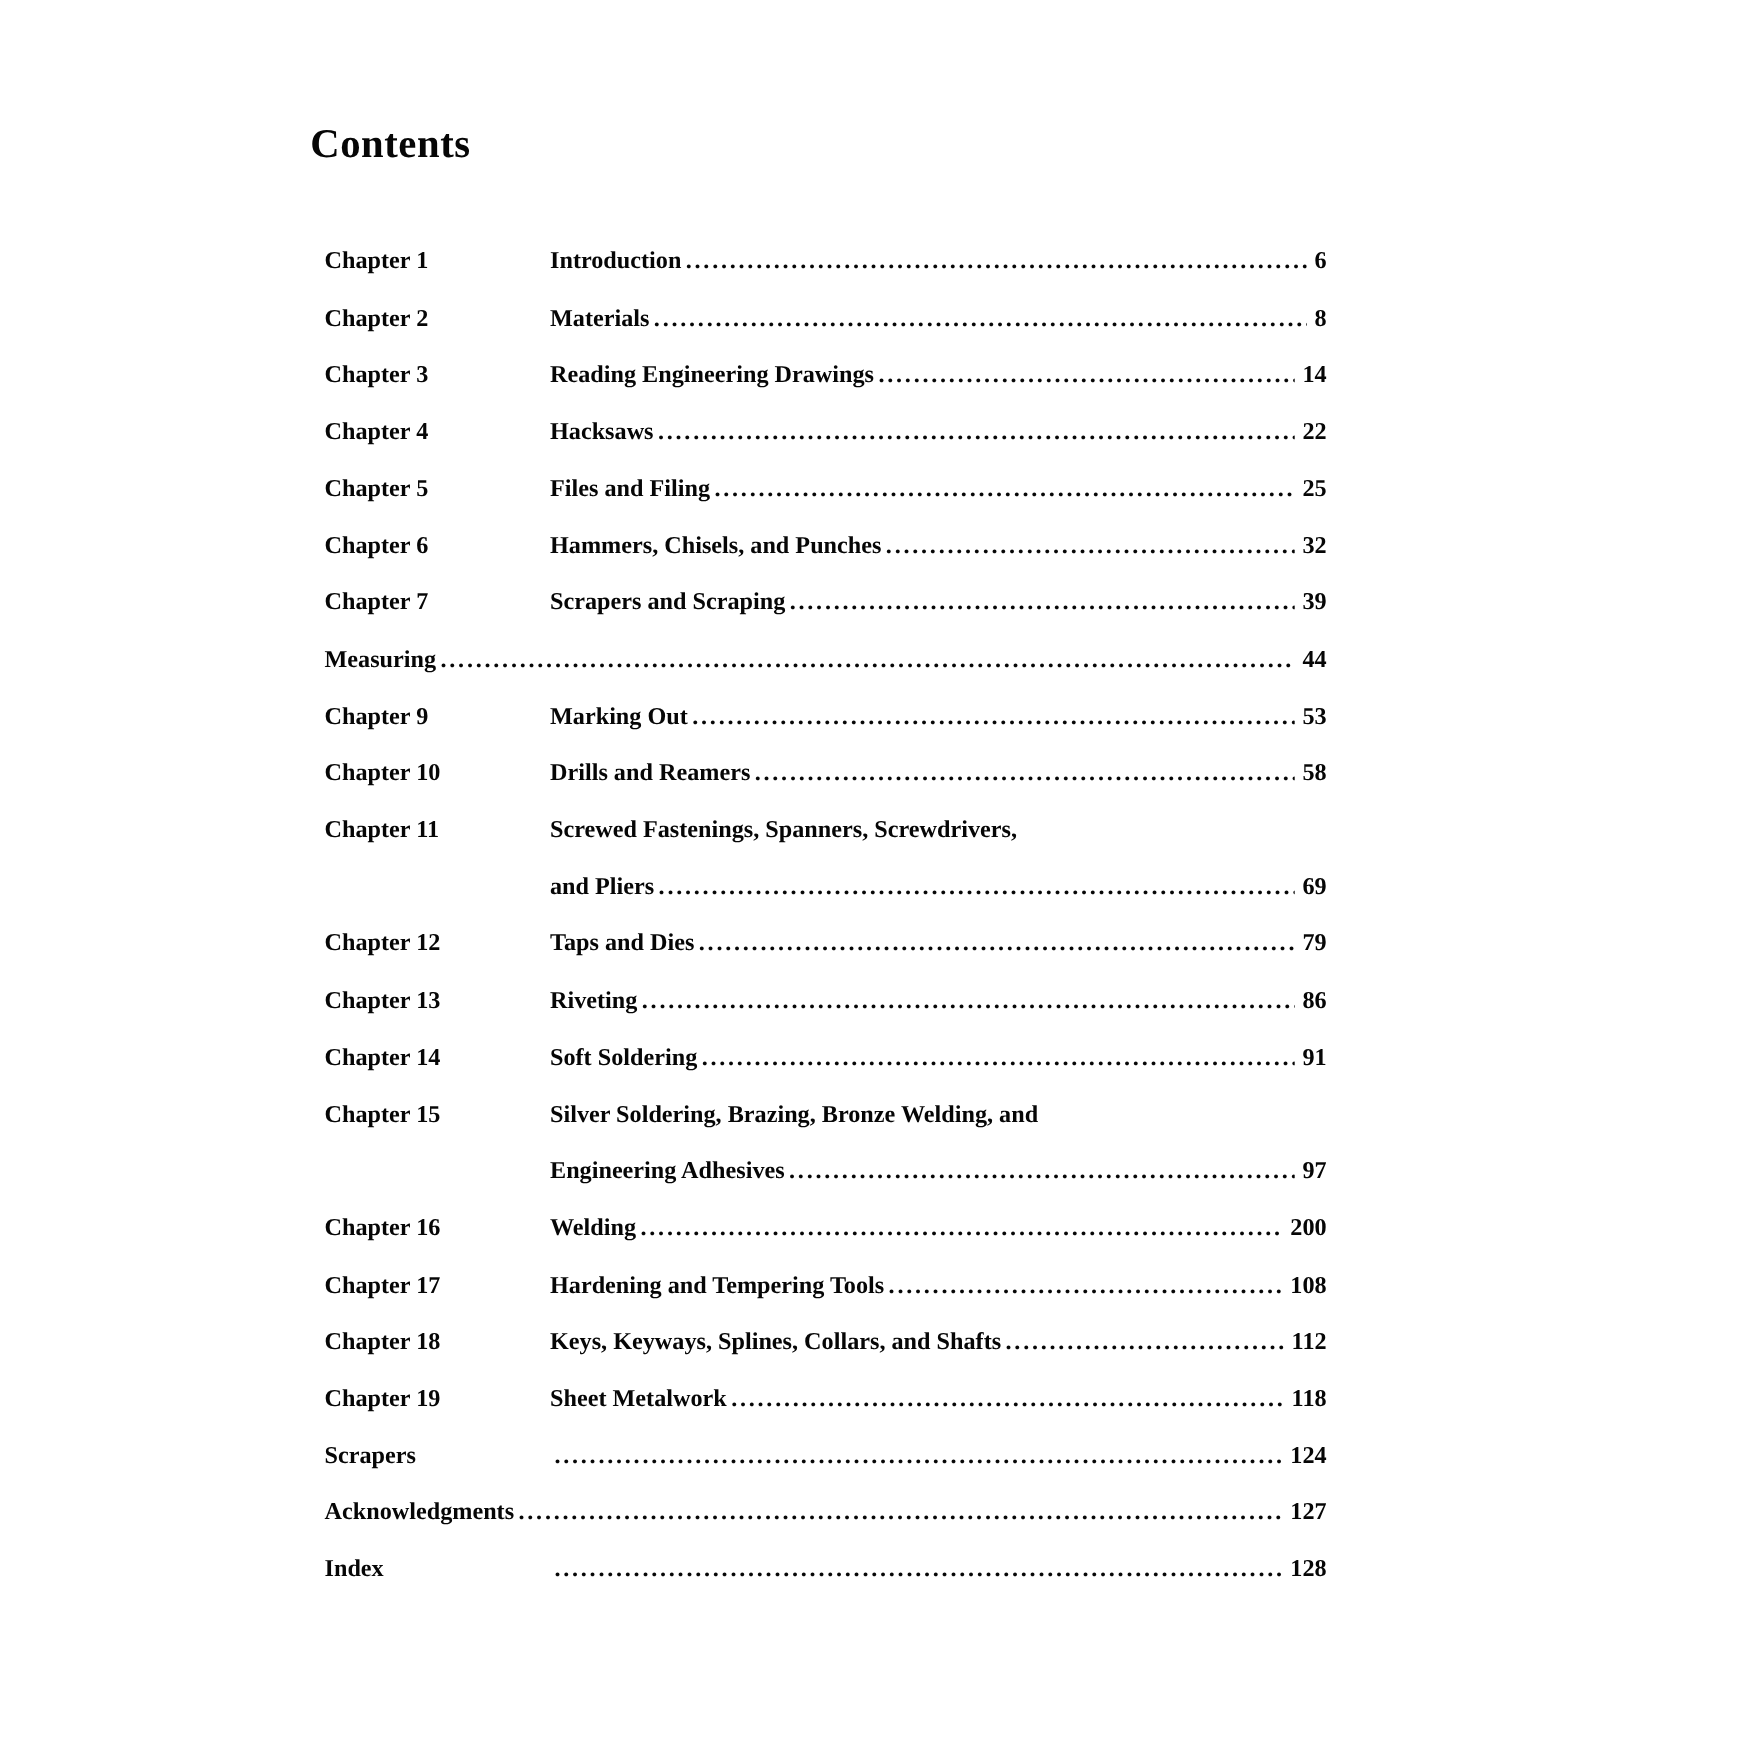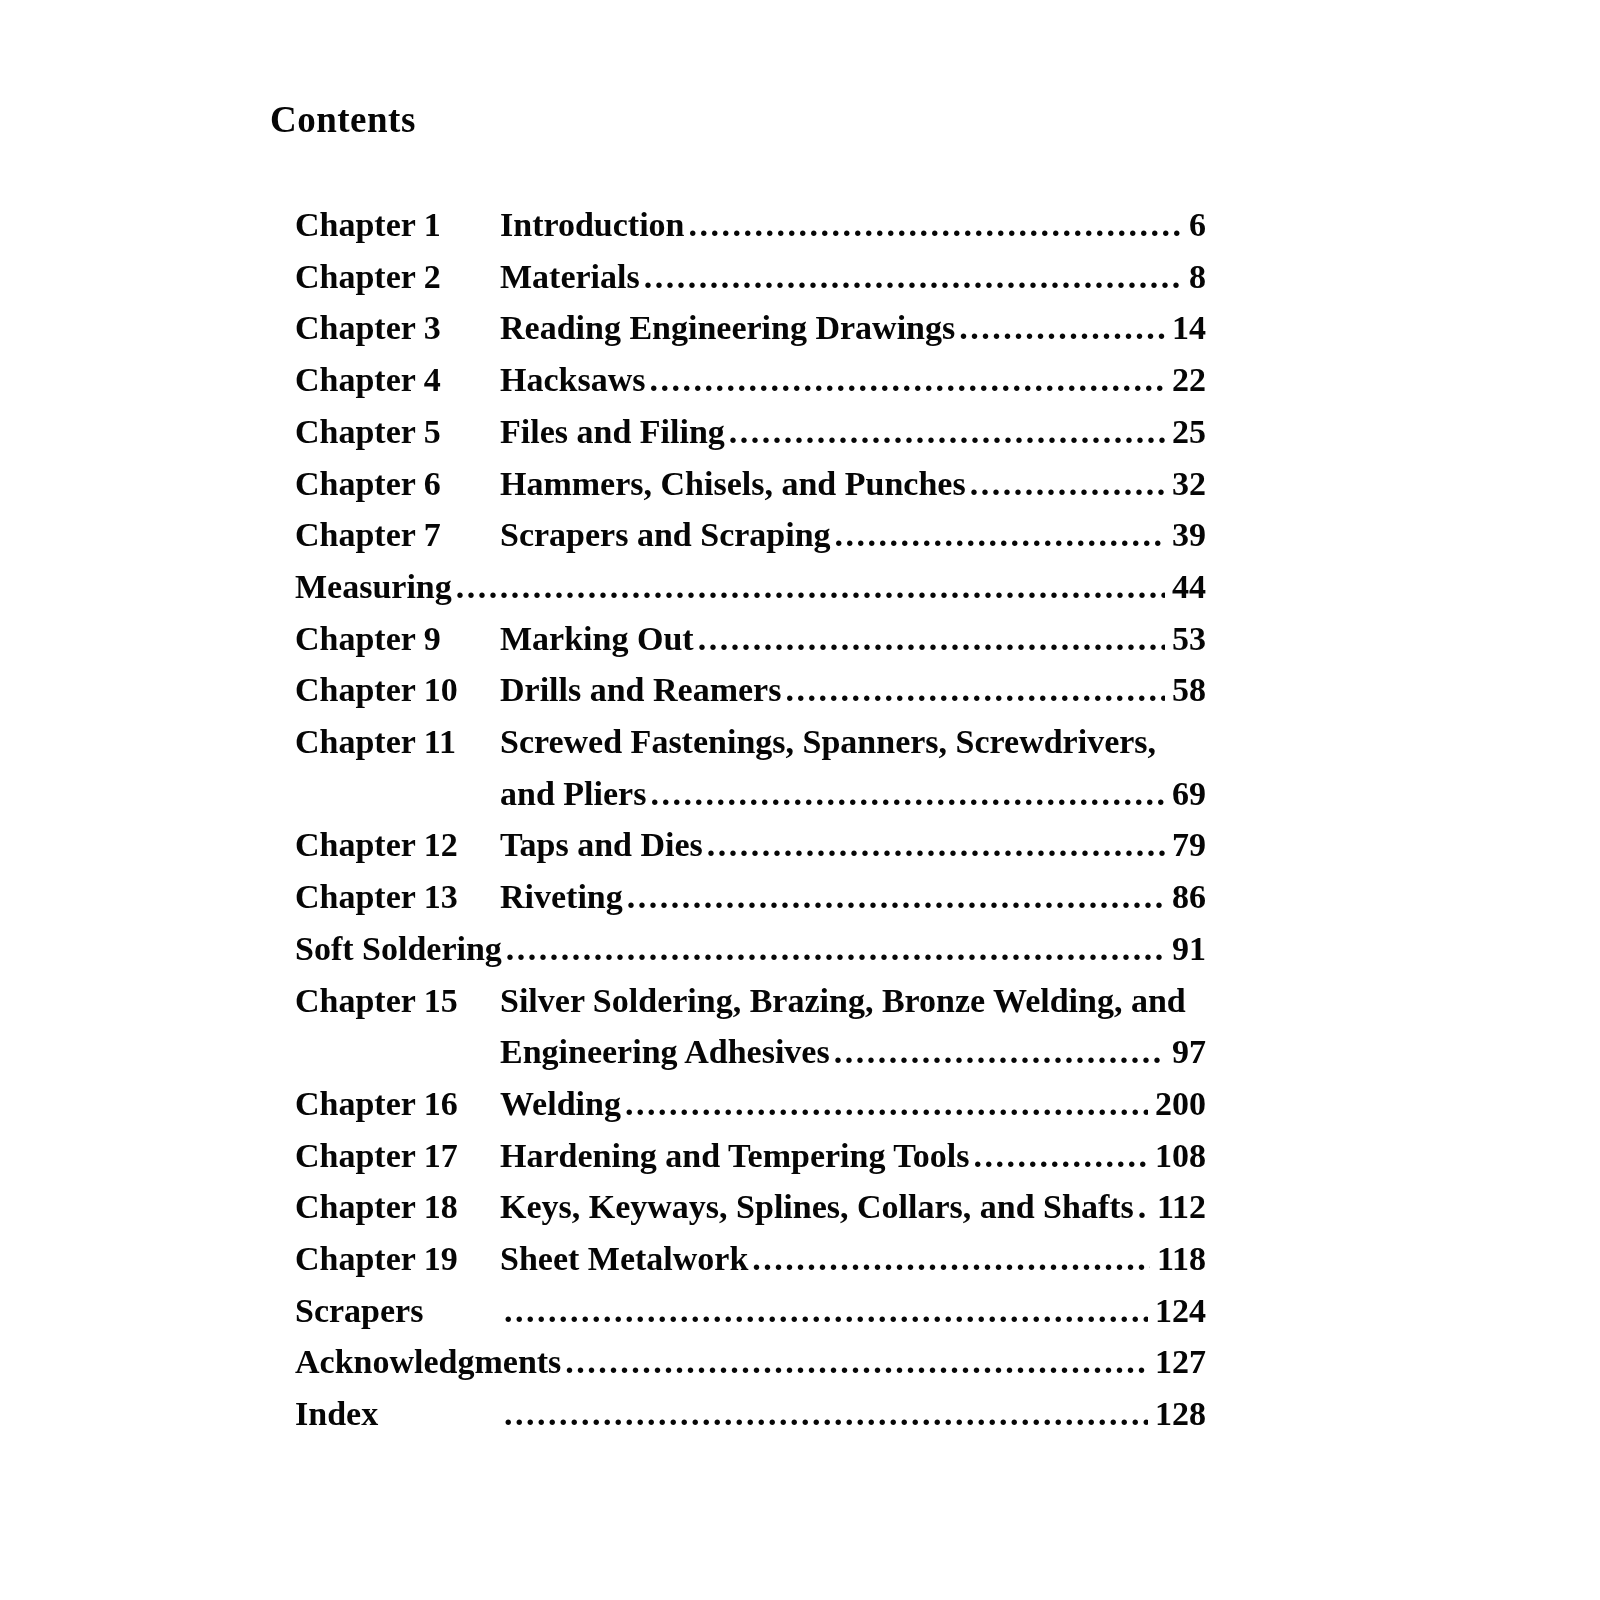--- a/index.html
+++ b/index.html
@@ -18,33 +18,33 @@
   }
   .sheet {
     position: absolute;
     left: 270px;
     top: 97px;
     width: 936px;
   }
   h1.contents-heading {
     font-size: 37px;
     line-height: 46px;
-    margin: 0;
+    margin: 12px;
     font-weight: bold;
     letter-spacing: 0.5px;
   }
   .toc {
     margin-top: 56px;
     margin-left: 25px;
   }
   .row {
     display: flex;
     align-items: center;
     line-height: 51.7px;
-    font-size: 34px;
+    font-size: 22px;
     white-space: nowrap;
   }
   .row .label {
     flex: 0 0 auto;
     width: 205px;
   }
   .row.span .label {
     width: auto;
   }
   .row .title {
@@ -145,20 +145,21 @@
         <span class="dots">............................................................................................................................................................................................................................</span>
         <span class="page-num">79</span>
       </div>
       <div class="row">
         <span class="label">Chapter 13</span>
         <span class="title">Riveting</span>
         <span class="dots">............................................................................................................................................................................................................................</span>
         <span class="page-num">86</span>
       </div>
       <div class="row">
+        <span class="label">Chapter 14</span>
         <span class="title">Soft Soldering</span>
         <span class="dots">............................................................................................................................................................................................................................</span>
         <span class="page-num">91</span>
       </div>
       <div class="row">
         <span class="label">Chapter 15</span>
         <span class="title">Silver Soldering, Brazing, Bronze Welding, and</span>
       </div>
       <div class="row">
         <span class="label"></span>

